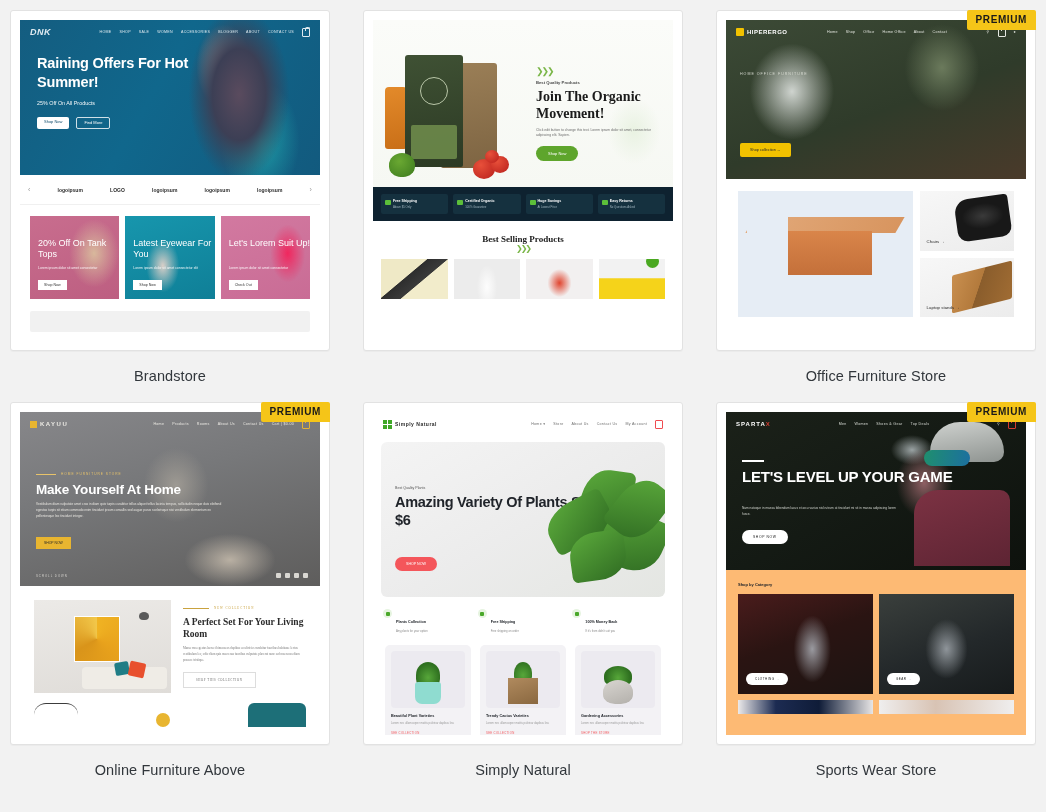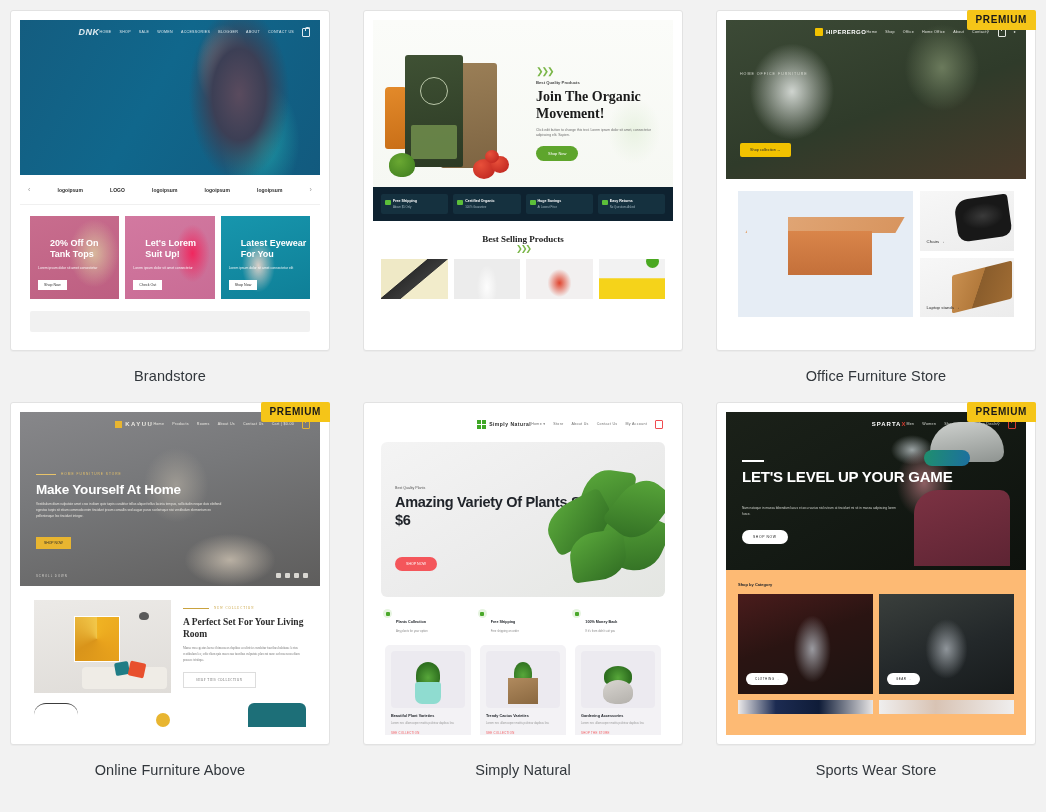--- a/index.html
+++ b/index.html
@@ -48,21 +48,21 @@
   .caption {
     text-align: center;
     font-size: 14.5px;
     color: #32373c;
     padding-top: 17px;
     letter-spacing: .1px;
   }
 
   
   .nav {
-    display:flex; align-items:center; justify-content:flex-end;
+    display:flex; align-items:center; justify-content:space-between;
     padding: 0 10px; height: 24px; font-size: 3.6px; letter-spacing:.3px;
   }
   .nav .links { display:flex; gap:8px; align-items:center; }
   .brand { font-weight: bold; font-size: 7px; letter-spacing: .5px; }
   .cart-ic {
     width:8px;height:9px;border:0.8px solid currentColor;border-radius:1px;
     display:inline-block; position:relative;
   }
   .cart-ic:before{content:"";position:absolute;top:-2px;left:2px;width:3px;height:3px;
     border:0.8px solid currentColor;border-bottom:none;border-radius:2px 2px 0 0;}
@@ -89,21 +89,21 @@
   .c1 .b2 { border:.8px solid rgba(255,255,255,.8); color:#fff; }
 
   .c1 .logos {
     height:30px; display:flex; align-items:center; justify-content:space-between;
     padding: 0 8px; border-bottom:1px solid #f0f0f0;
   }
   .c1 .logos .lg { font-size:5px; color:#2b2b2b; font-weight:bold; display:flex; align-items:center; gap:2px;}
   .c1 .arr { color:#9a9a9a; font-size:7px; }
   .c1 .promos { display:flex; gap:6px; padding:11px 10px 0 10px;}
   .c1 .promo { flex:1; height:83px; position:relative; overflow:hidden; color:#fff; }
-  .c1 .promo .pt { position:absolute; left:20px; top:22px; font-size:9px; font-weight:bold; line-height:1.25;}
+  .c1 .promo .pt { position:absolute; left:8px; top:22px; font-size:9px; font-weight:normal; line-height:1.25;}
   .c1 .promo .pd { position:absolute; left:8px; top:50px; font-size:3.4px; opacity:.9; width:80%;}
   .c1 .promo .pb { position:absolute; left:8px; bottom:9px; background:#fff; color:#333; font-size:3.6px; padding:3px 6px;}
   .c1 .p1 { background: radial-gradient(ellipse 40px 55px at 72% 45%, #d8b89c 0%, rgba(200,120,150,0) 62%), linear-gradient(160deg,#c86d8e,#bd5f81); }
   .c1 .p2 { background: radial-gradient(ellipse 30px 48px at 42% 60%, #d9cfc8 0%, rgba(0,140,160,0) 55%), linear-gradient(160deg,#1796ad,#0f7f97); }
   .c1 .p3 { background: radial-gradient(ellipse 30px 50px at 75% 45%, #f0275e 0%, rgba(210,110,150,0) 58%), linear-gradient(160deg,#d279a0,#c96c95); }
   .c1 .botbar { margin:12px 10px 0 10px; height:21px; background:#f1f1f1; border-radius:2px;}
 
   
   .c2 { background:#fff; height:100%; }
   .c2 .nav { color:#6f7a6f; }
@@ -298,45 +298,53 @@
               <a>SHOP</a>
               <a>SALE</a>
               <a>WOMEN</a>
               <a>ACCESSORIES</a>
               <a>BLOGGER</a>
               <a>ABOUT</a>
               <a>CONTACT US</a>
               <span class="cart-ic"></span>
             </span>
           </div>
+          <div class="htxt">
+            <h1>Raining Offers For Hot Summer!</h1>
+            <div class="sub">25% Off On All Products</div>
+            <div class="btns">
+              <span class="btn b1">Shop Now</span>
+              <span class="btn b2">Find More</span>
+            </div>
+          </div>
         </div>
         <div class="logos">
           <span class="arr">‹</span>
           <span class="lg">logoipsum</span>
           <span class="lg">LOGO</span>
           <span class="lg">logoipsum</span>
           <span class="lg">logoipsum</span>
           <span class="lg">logoipsum</span>
           <span class="arr">›</span>
         </div>
         <div class="promos">
           <div class="promo p1">
             <div class="pt">20% Off On Tank Tops</div>
             <div class="pd">Lorem ipsum dolor sit amet consectetur</div>
             <div class="pb">Shop Now</div>
           </div>
+          <div class="promo p2">
+            <div class="pt">Latest Eyewear For You</div>
+            <div class="pd">Lorem ipsum dolor sit amet consectetur elit</div>
+            <div class="pb">Shop Now</div>
+          </div>
           <div class="promo p3">
             <div class="pt">Let's Lorem Suit Up!</div>
             <div class="pd">Lorem ipsum dolor sit amet consectetur</div>
             <div class="pb">Check Out</div>
-          </div>
-          <div class="promo p2">
-            <div class="pt">Latest Eyewear For You</div>
-            <div class="pd">Lorem ipsum dolor sit amet consectetur elit</div>
-            <div class="pb">Shop Now</div>
           </div>
         </div>
         <div class="botbar"></div>
       </div>
     </div>
     <div class="caption">Brandstore</div>
   </div>
 
   <div class="cell">
     <div class="card">

